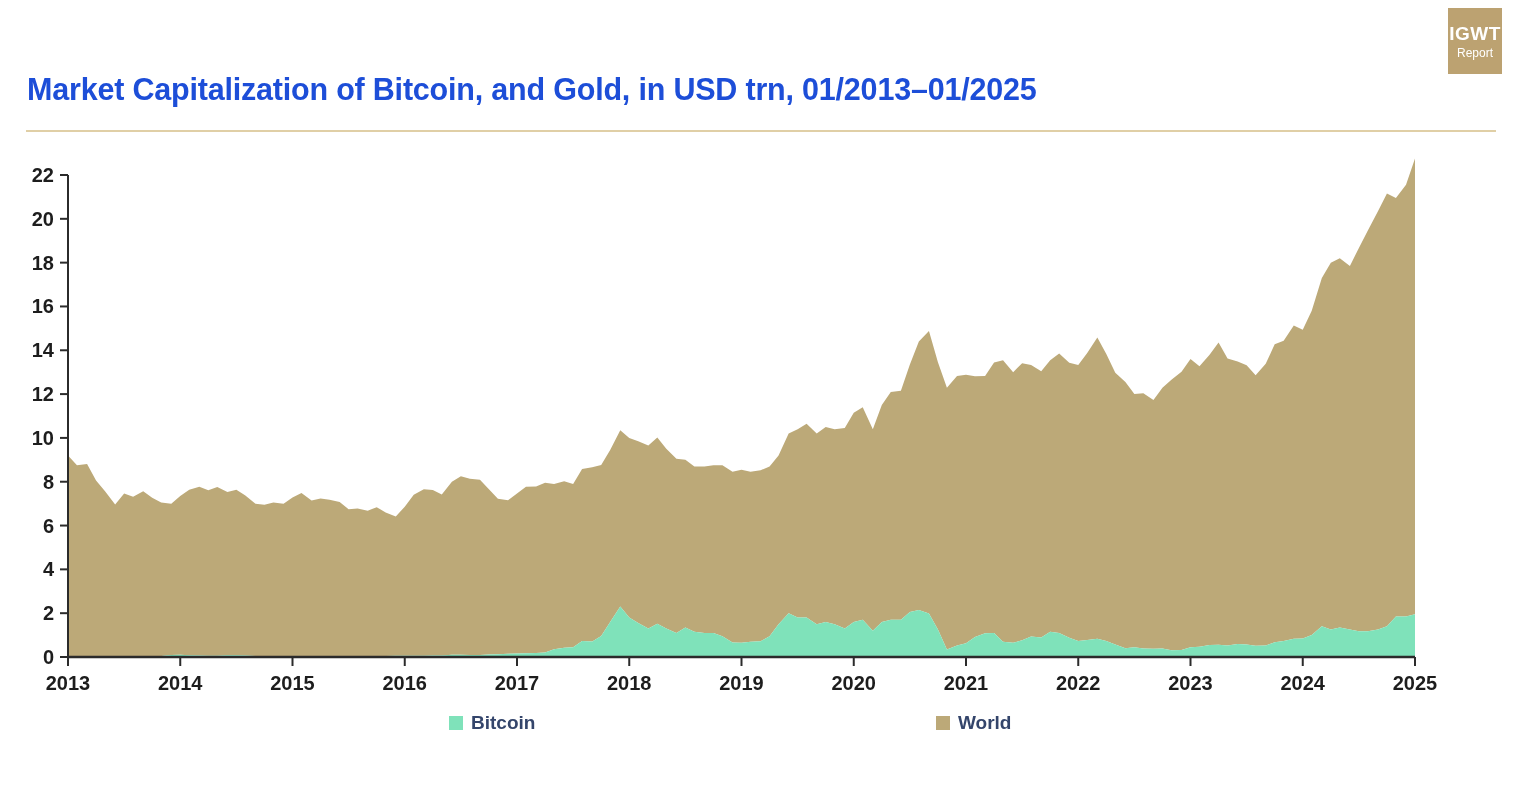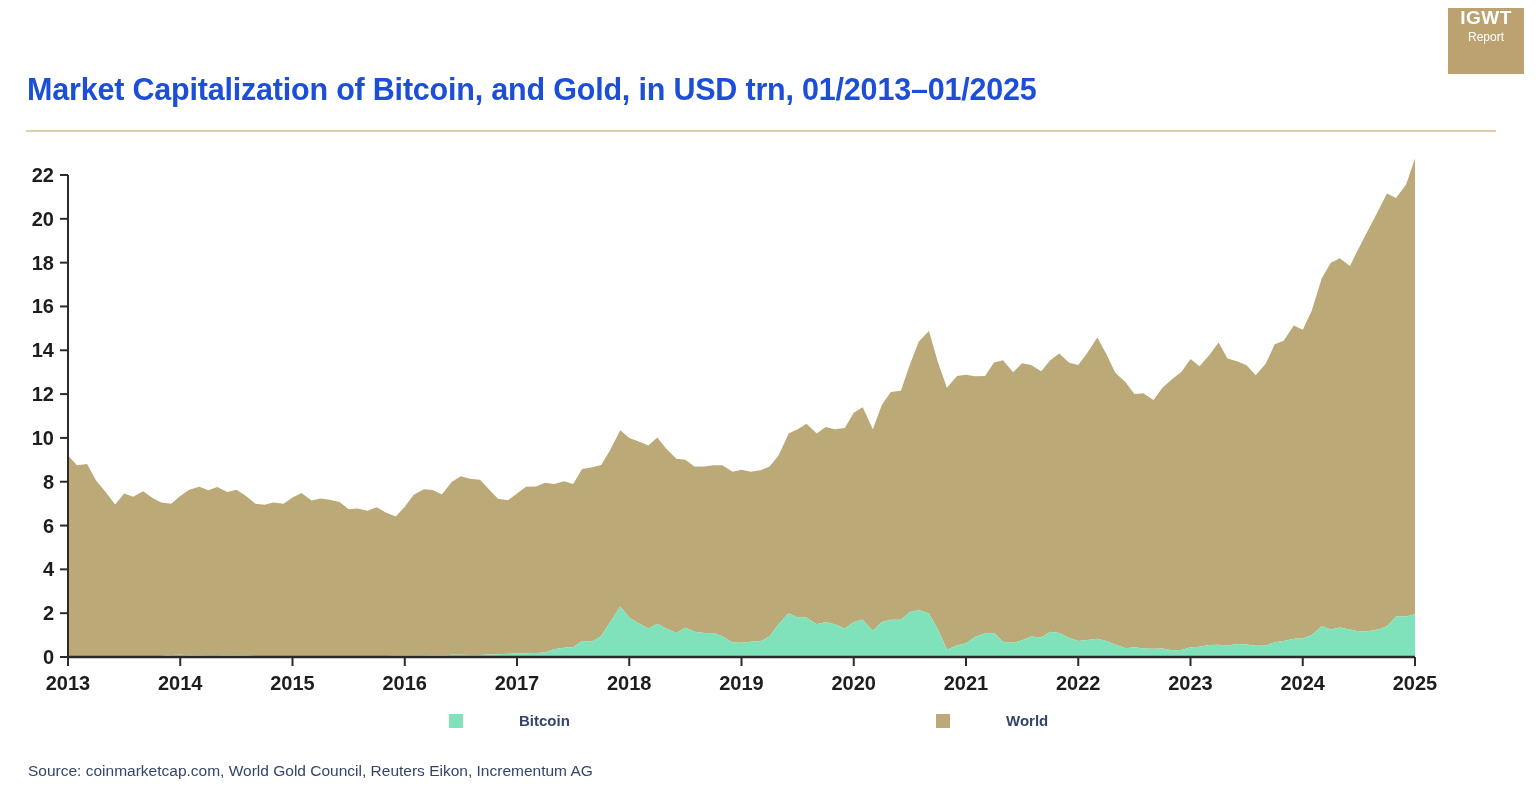--- a/index.html
+++ b/index.html
@@ -17,27 +17,27 @@
   #root {
     position: relative;
     width: 1536px;
     height: 786px;
   }
   
   .logo-box {
     position: absolute;
     top: 8px;
     left: 1448px;
-    width: 76px;
+    width: 54px;
     height: 66px;
     background: #BCA271;
     display: flex;
     flex-direction: column;
     align-items: center;
-    justify-content: flex-start;
+    justify-content: center;
     line-height: 1;
   }
   .logo-main {
     color: #ffffff;
     font-size: 19px;
     font-weight: bold;
     letter-spacing: 0.5px;
   }
   .logo-sub {
     color: #ffffff;
@@ -95,25 +95,24 @@
     top: 0;
   }
   .legend-item.btc { left: 381px; }
   .legend-item.gold { left: 868px; }
   .legend-swatch {
     width: 14px;
     height: 14px;
     display: inline-block;
   }
   .legend-label {
-    font-size: 15px;
+    font-size: 19px;
     font-weight: bold;
     color: #34456B;
     line-height: 1;
-    margin-left: 48px;
   }
   
   .source {
     position: absolute;
     left: 28px;
     top: 762px;
     font-size: 15.5px;
     color: #34456B;
     white-space: nowrap;
   }
@@ -202,15 +201,14 @@
     <div class="legend-item btc">
       <span class="legend-swatch" id="sw-btc" style="background: rgb(127, 226, 186);"></span>
       <span class="legend-label">Bitcoin</span>
     </div>
     <div class="legend-item gold">
       <span class="legend-swatch" id="sw-gold" style="background: rgb(188, 169, 120);"></span>
       <span class="legend-label">World</span>
     </div>
   </div>
 
-  <div class="source">Source: coinmarketcap.com, World Gold Council, Reuters Eikon, Incrementum AG</div>
 
 </div>
 
 </body></html>

